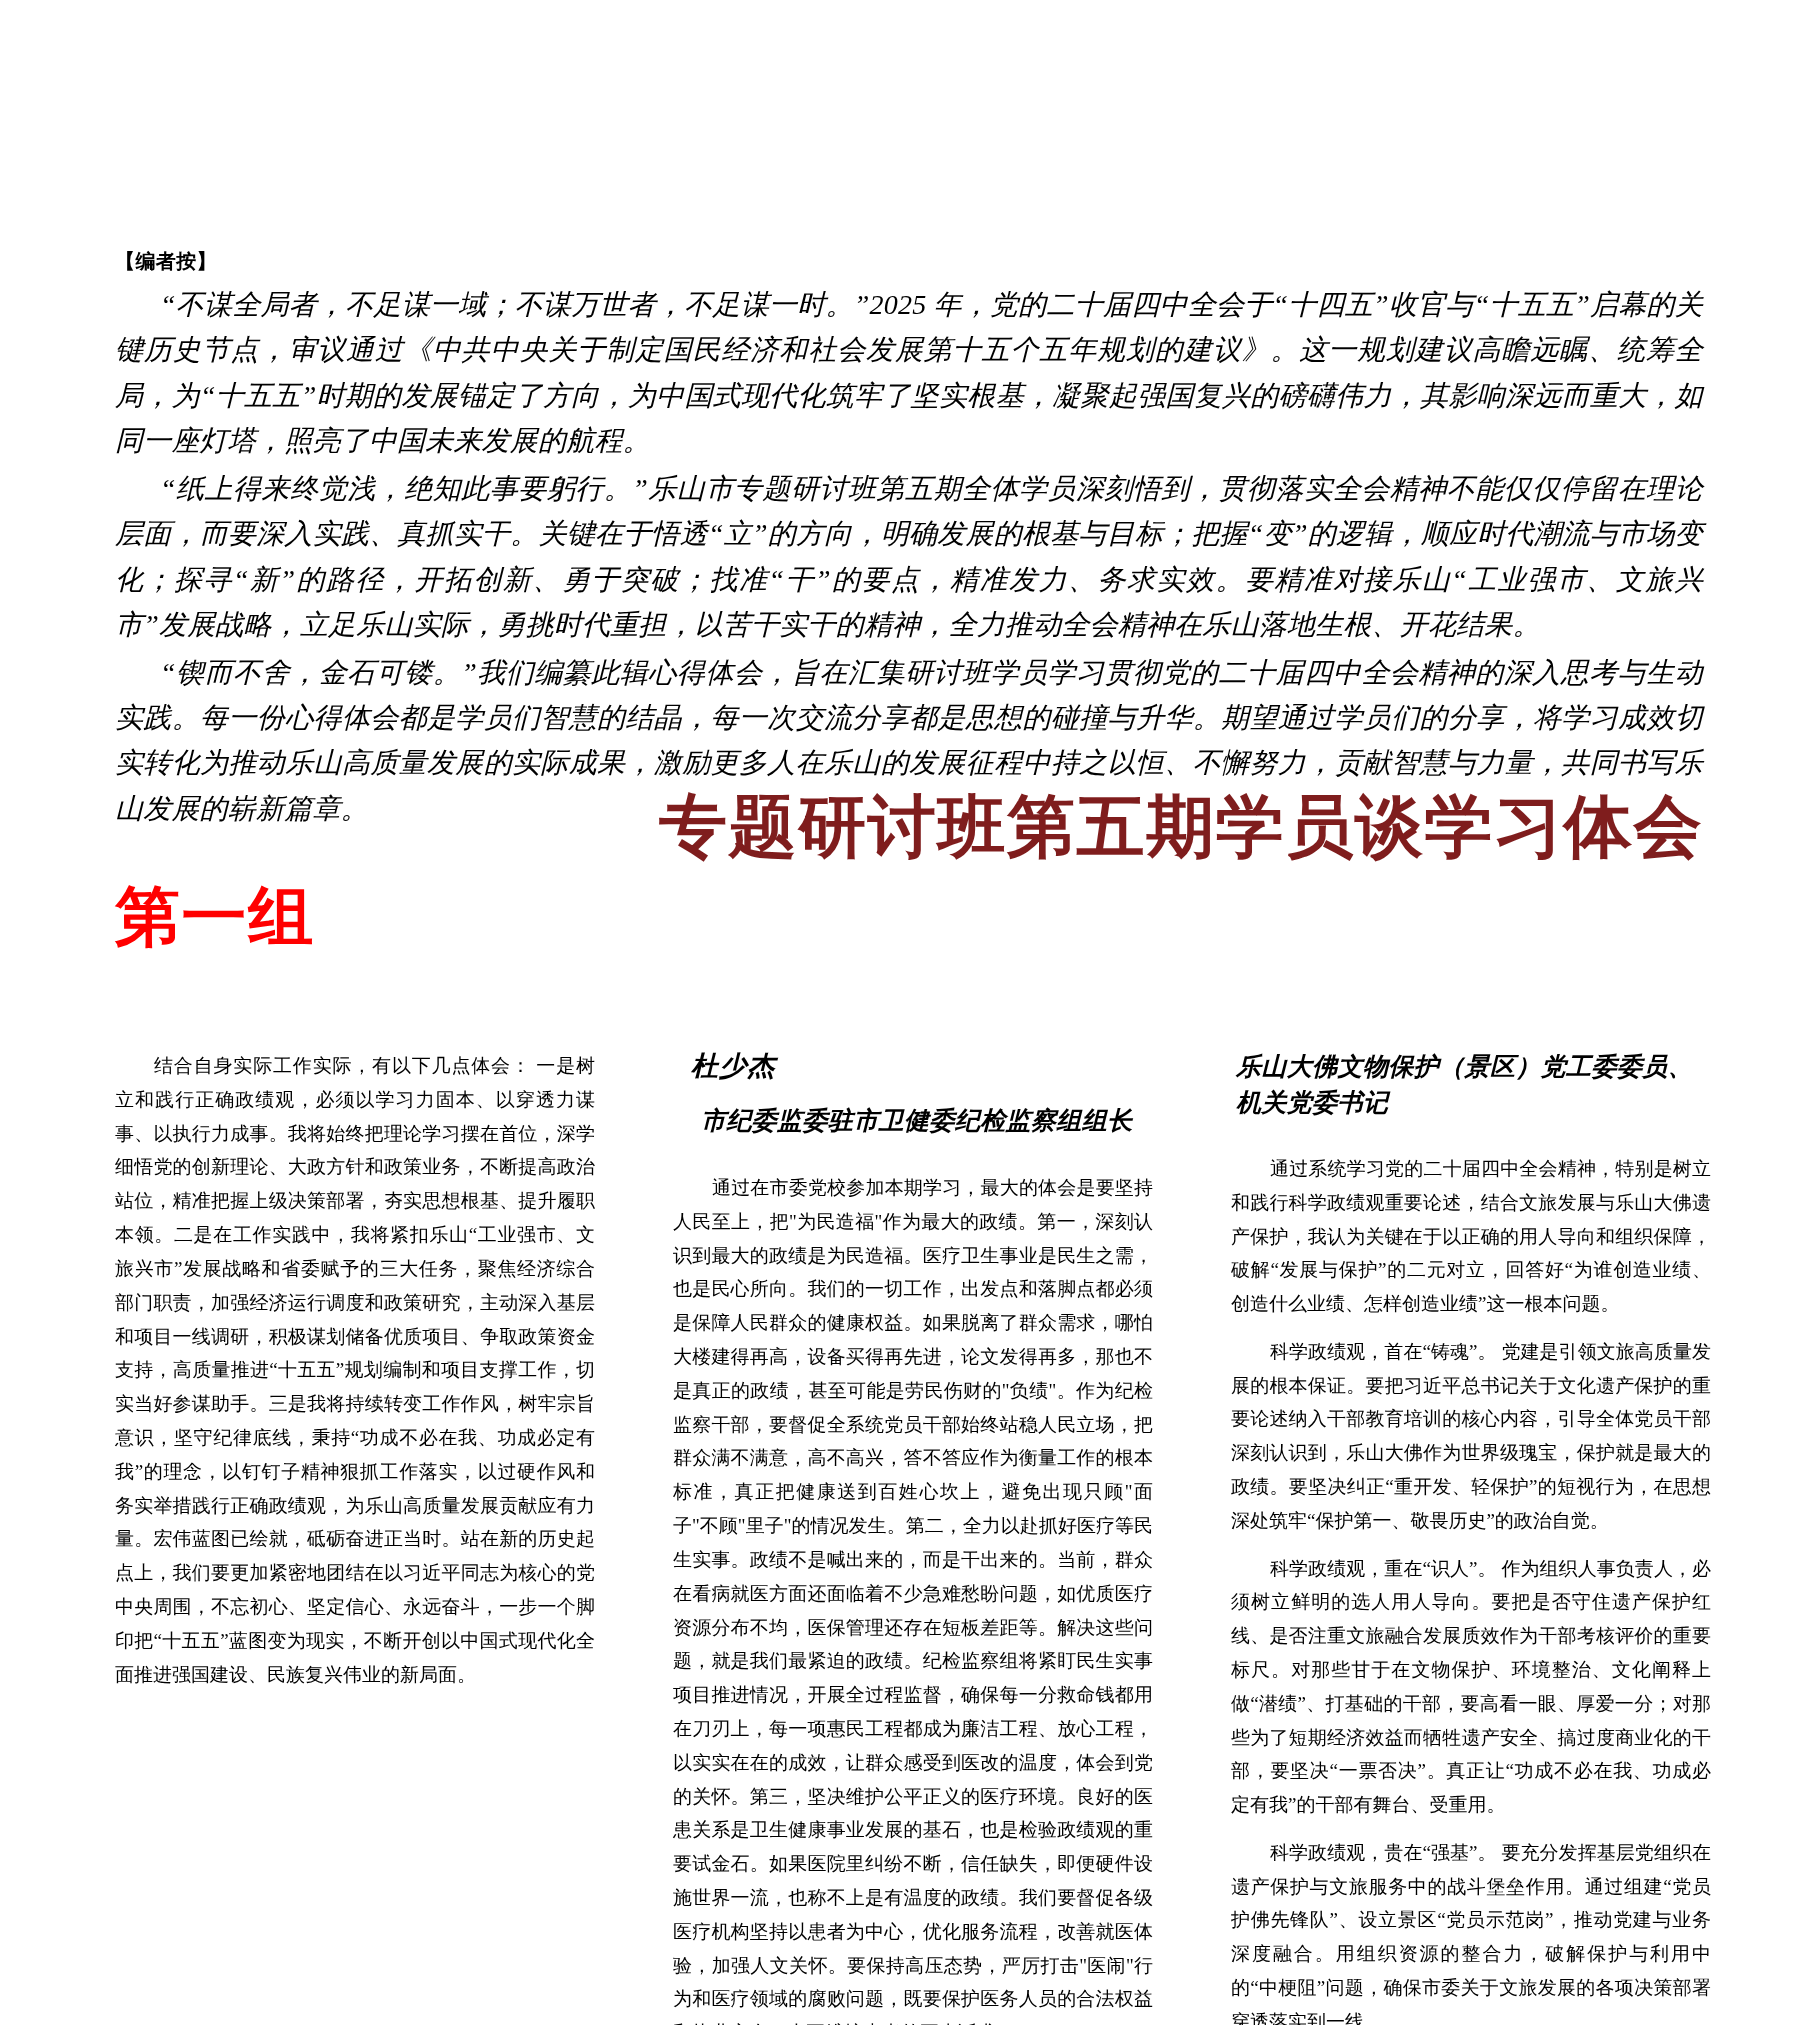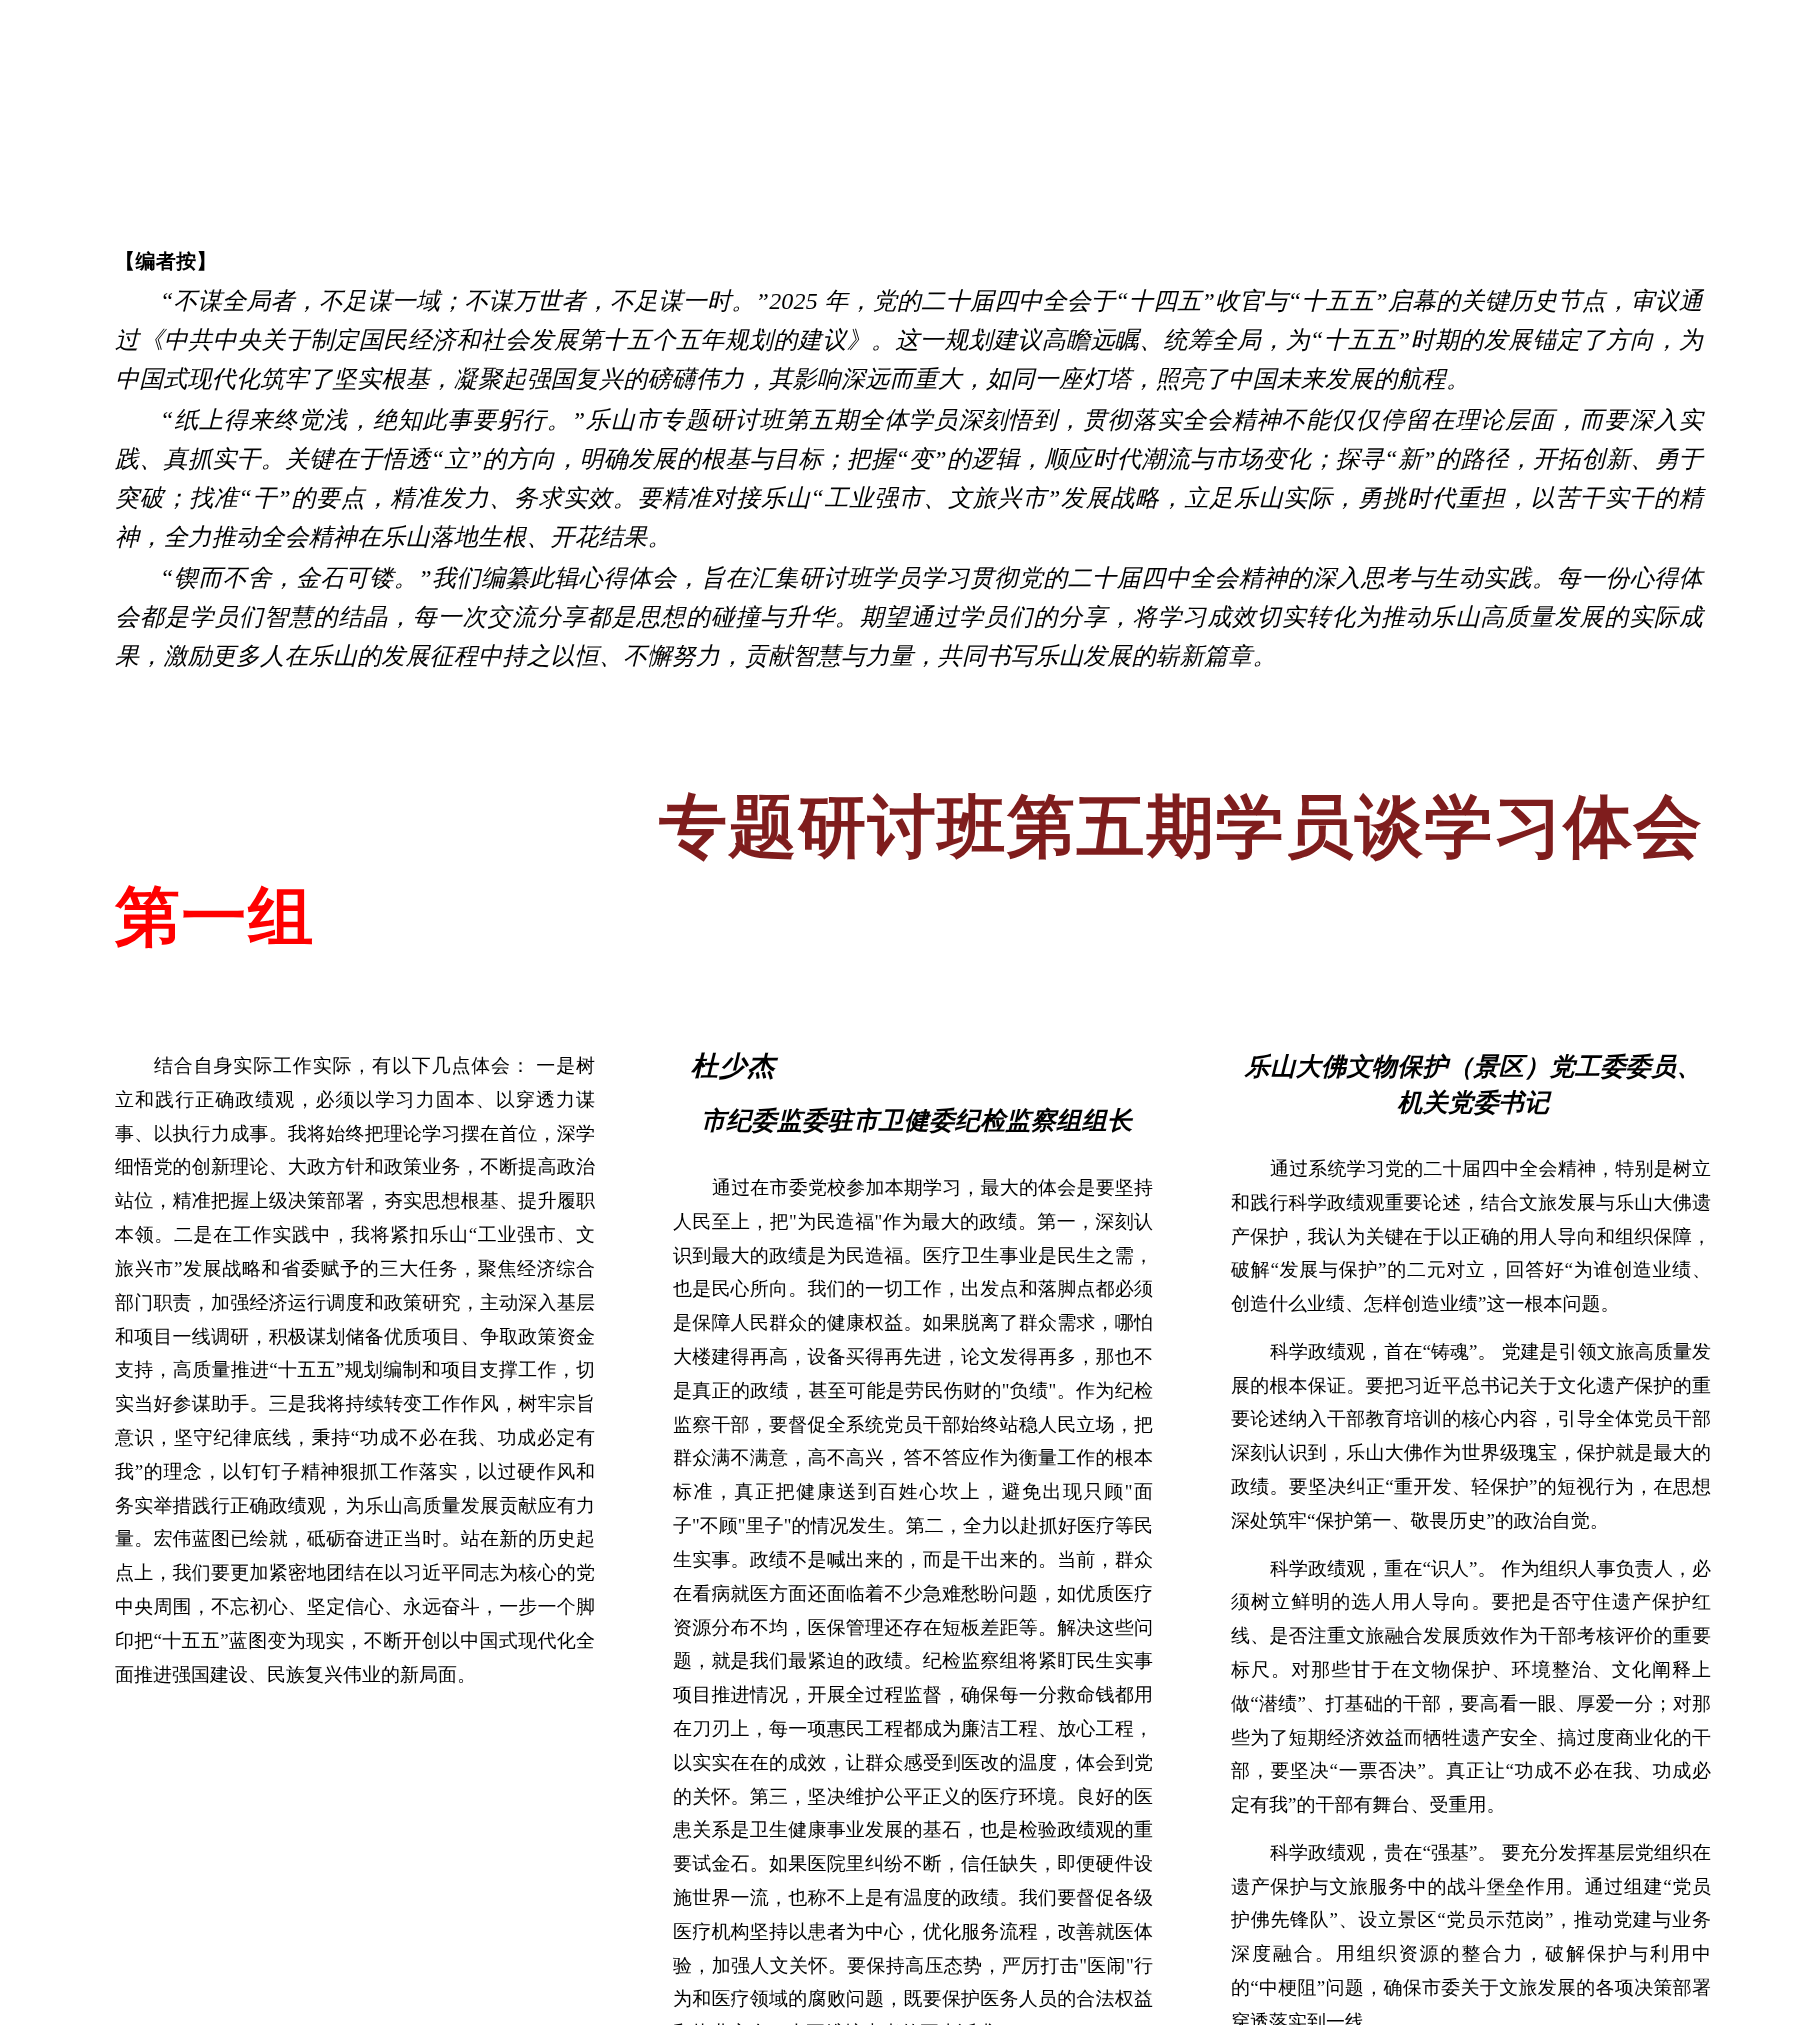--- a/index.html
+++ b/index.html
@@ -36,21 +36,21 @@
     font-family: "DejaVu Sans", "Liberation Sans", sans-serif;
     font-weight: bold;
     font-size: 20px;
     line-height: 1.2;
     letter-spacing: 0.4px;
     margin-bottom: 9px;
   }
   .editor-para {
     font-family: "Liberation Serif", "DejaVu Serif", serif;
     font-style: italic;
-    font-size: 24px;
+    font-size: 28px;
     line-height: 1.62;
     text-align: justify;
     text-justify: inter-ideograph;
     text-indent: 45px;
     letter-spacing: 0.2px;
     margin: 0 0 2.4px 0;
     font-weight: 500;
   }
 
   
@@ -118,21 +118,21 @@
     line-height: 1.42;
     letter-spacing: 0.4px;
     margin: 0 0 32px 0;
     padding-left: 11.3px;
   }
   .col-1 .person-name { padding-left: 25px; }
   .col-2 .person-name { padding-left: 18px; }
   .col-3 .person-name { padding-left: 15.4px; }
   .col-1 .person-title { padding-left: 9px; }
   .col-2 .person-title { padding-left: 7.3px; text-align: center; }
-  .col-3 .person-title { padding-left: 4.9px; text-align: center; }
+  .col-3 .person-title { padding-left: 4.9px; }
 
   .body-para {
     font-family: "Liberation Serif", "DejaVu Serif", serif;
     font-size: 19px;
     line-height: 1.78;
     text-align: justify;
     text-justify: inter-ideograph;
     text-indent: 39px;
     letter-spacing: 0px;
     margin: 0 0 13.8px 0;

